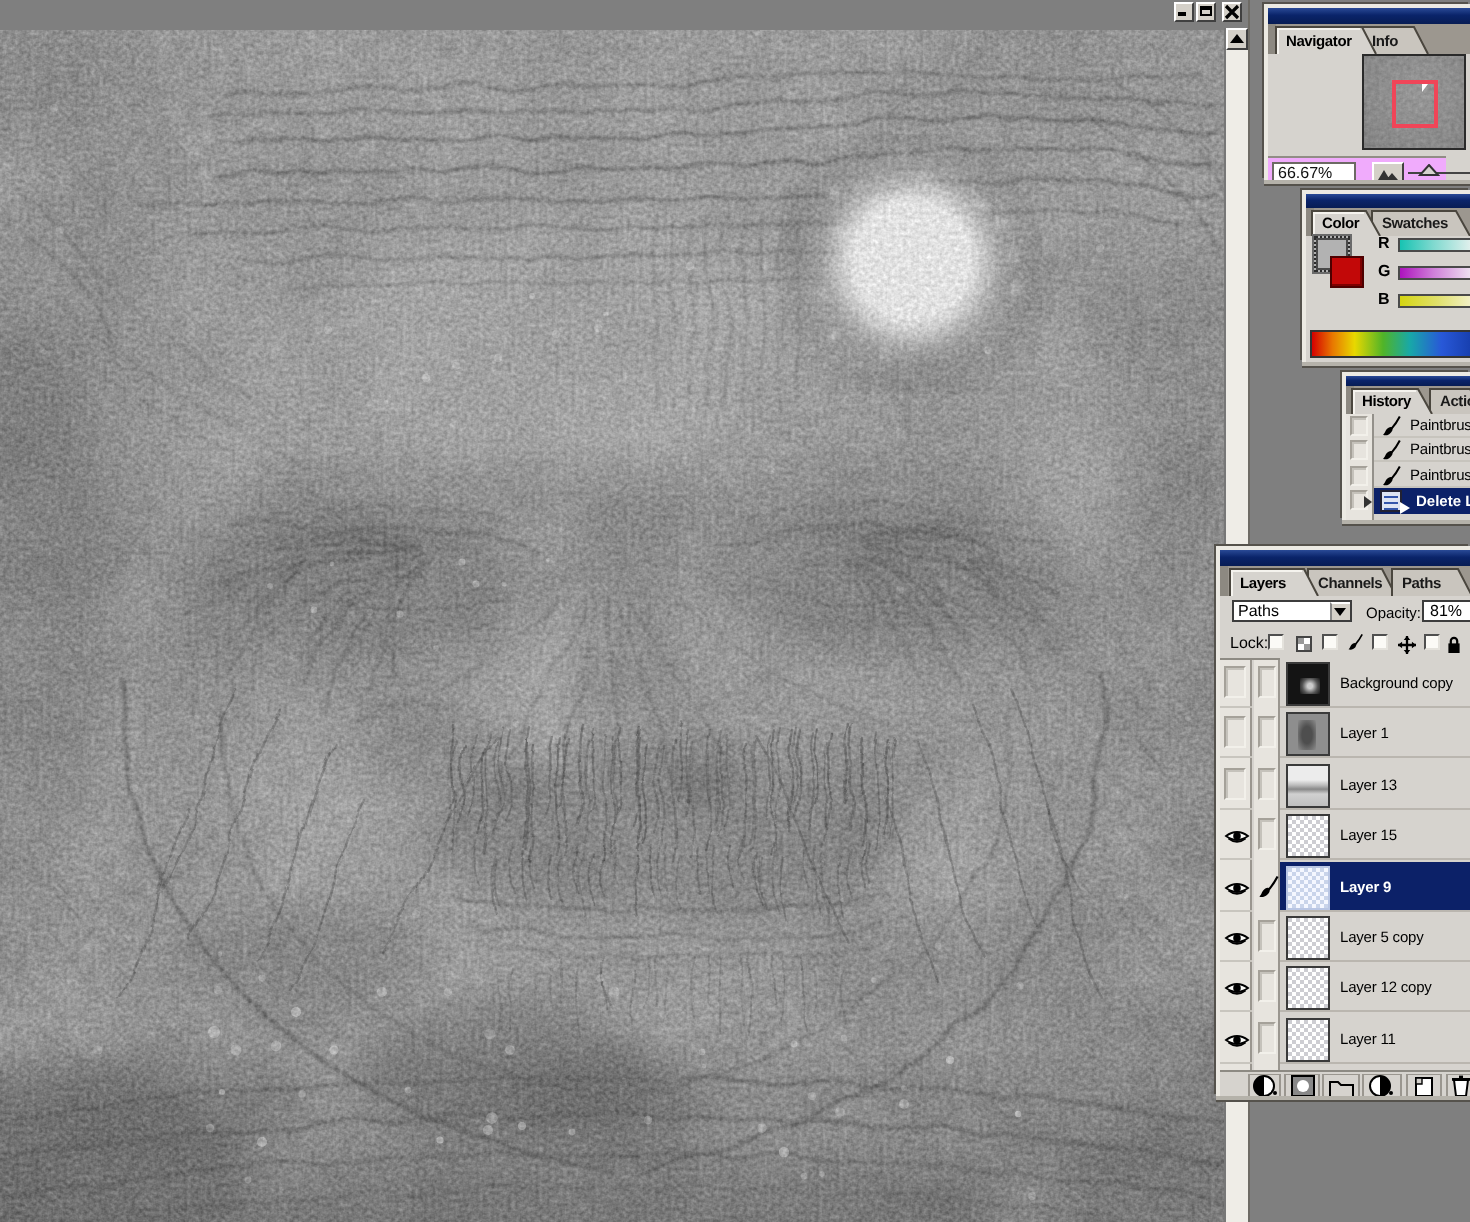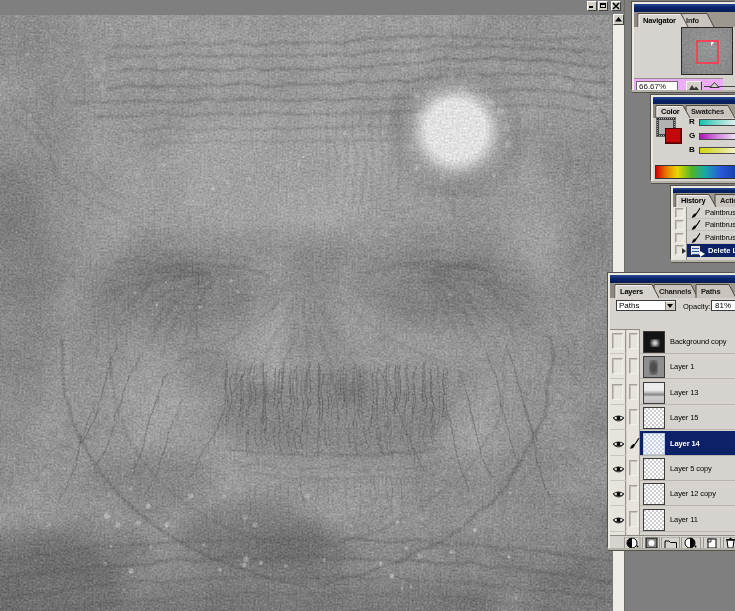--- a/index.html
+++ b/index.html
@@ -707,20 +707,42 @@
       </svg>
     </div>
     <div style="position:absolute;left:0;right:0;top:23px;height:16px;background:#d6d3ce"></div>
     <div style="position:absolute;left:6px;top:25px;width:60px;height:11px;background:#fff;border:1px solid #3c3c3c">
       <div style="position:absolute;left:2px;top:0px;font-size:8px;line-height:10px;color:#000">Paths</div>
       <div style="position:absolute;right:0;top:0;width:10px;height:9px;background:#d4d0c8;border-left:1px solid #888;border-top:1px solid #fff"></div>
       <div style="position:absolute;right:2px;top:3px;width:0;height:0;border-left:3px solid transparent;border-right:3px solid transparent;border-top:4px solid #000"></div>
     </div>
     <div style="position:absolute;left:73px;top:27px;font-size:7.5px;color:#000">Opacity:</div>
     <div style="position:absolute;left:101px;top:25px;width:26px;height:11px;background:#fff;border:1px solid #3c3c3c;font-size:8px;line-height:10px;padding-left:3px;color:#000">81%</div>
+    <div style="position:absolute;left:0;right:0;top:39px;height:15px;background:#d6d3ce">
+      <div style="position:absolute;left:5px;top:3px;font-size:8px;color:#000">Lock:</div>
+      <div style="position:absolute;left:24px;top:3px;width:8px;height:8px;background:#fbfaf6;border-top:1px solid #4f4f4f;border-left:1px solid #4f4f4f;border-right:1px solid #e4e2dc;border-bottom:1px solid #e4e2dc"></div>
+      <div style="position:absolute;left:51px;top:3px;width:8px;height:8px;background:#fbfaf6;border-top:1px solid #4f4f4f;border-left:1px solid #4f4f4f;border-right:1px solid #e4e2dc;border-bottom:1px solid #e4e2dc"></div>
+      <div style="position:absolute;left:76px;top:3px;width:8px;height:8px;background:#fbfaf6;border-top:1px solid #4f4f4f;border-left:1px solid #4f4f4f;border-right:1px solid #e4e2dc;border-bottom:1px solid #e4e2dc"></div>
+      <div style="position:absolute;left:102px;top:3px;width:8px;height:8px;background:#fbfaf6;border-top:1px solid #4f4f4f;border-left:1px solid #4f4f4f;border-right:1px solid #e4e2dc;border-bottom:1px solid #e4e2dc"></div>
+      <div style="position:absolute;left:0px;top:2px;width:127px;height:12px">
+        <div style="position:absolute;left:38px;top:2px;width:8px;height:8px;border:1px solid #444;background:repeating-conic-gradient(#fff 0 25%,#999 0 50%) 0 0/6px 6px"></div>
+        <svg style="position:absolute;left:63px;top:1px" width="9" height="9" viewBox="0 0 12 12">
+          <path d="M10.8,0.3 C9.6,2.6 8.2,4.8 6.3,6.9" stroke="#000" stroke-width="1.1" fill="none"></path>
+          <path d="M6.4,6.1 C7.3,6.9 6.9,8.6 5.0,9.9 C3.6,10.8 2.2,10.6 1.7,10.2 C2.9,9.2 2.6,8.5 3.5,7.4 C4.4,6.3 5.7,5.6 6.4,6.1 Z" fill="#000"></path>
+        </svg>
+        <svg style="position:absolute;left:89px;top:2px" width="9" height="9" viewBox="0 0 11 11">
+          <path d="M5.5,0 L5.5,11 M0,5.5 L11,5.5" stroke="#000" stroke-width="1.4"></path>
+          <path d="M5.5,0 l-2,2.5 h4 Z M5.5,11 l-2,-2.5 h4 Z M0,5.5 l2.5,-2 v4 Z M11,5.5 l-2.5,-2 v4 Z" fill="#000"></path>
+        </svg>
+        <svg style="position:absolute;left:113px;top:2px" width="8" height="9" viewBox="0 0 10 11">
+          <rect x="1.5" y="4.5" width="7" height="6" fill="#000"></rect>
+          <path d="M3,5 V3 a2,2 0 0 1 4,0 V5" fill="none" stroke="#000" stroke-width="1.4"></path>
+        </svg>
+      </div>
+    </div>
     <div style="position:absolute;left:0;right:0;top:54px;height:1px;background:#8d8a83"></div>
     <div style="position:absolute;left:0;top:55px;width:16px;height:205px;background:#e7e4de;border-right:1px solid #9a968f"></div>
     <div style="position:absolute;left:17px;top:55px;width:13px;height:205px;background:#e7e4de;border-right:1px solid #9a968f"></div>
     <div style="position:absolute;left:30px;right:0;top:54px;height:25px;background:#d6d3ce;border-bottom:1px solid #bab6af"></div>
     <div style="position:absolute;left:0px;top:54px;width:16px;height:25px;border-bottom:1px solid #c8c5be"></div>
     <div style="position:absolute;left:2px;top:58px;width:11px;height:16px;border:1px solid #a5a199;border-right-color:#f2f0ea;border-bottom-color:#f2f0ea;box-shadow:inset 1px 1px 0 #c5c2bb"></div>
     <div style="position:absolute;left:19px;top:58px;width:9px;height:16px;border:1px solid #a5a199;border-right-color:#f2f0ea;border-bottom-color:#f2f0ea;box-shadow:inset 1px 1px 0 #c5c2bb"></div>
     <div style="position:absolute;left:33px;top:56px;width:22px;height:22px;background:#141414;border:1px solid #3a3a3a;overflow:hidden">
       <div style="position:absolute;left:6px;top:7px;width:10px;height:8px;background:radial-gradient(circle,#cccccc 0 20%,#555 60%,#141414 100%)"></div>
     </div>
@@ -754,21 +776,21 @@
     <svg style="position:absolute;left:2px;top:164px" width="13" height="10" viewBox="0 0 13 10">
       <path d="M1,5 Q6.5,1 12,5 Q6.5,9 1,5 Z" fill="#fbfbf8" stroke="#000" stroke-width="0.9"></path>
       <circle cx="6.5" cy="5" r="1.9" fill="#000"></circle>
       <path d="M2.2,6.3 Q6.5,9.6 10.8,6.3" fill="none" stroke="#000" stroke-width="0.8"></path>
     </svg>
     <svg style="position:absolute;left:18px;top:163px" width="12" height="12" viewBox="0 0 12 12">
       <path d="M10.8,0.3 C9.6,2.6 8.2,4.8 6.3,6.9" stroke="#000" stroke-width="1.1" fill="none"></path>
       <path d="M6.4,6.1 C7.3,6.9 6.9,8.6 5.0,9.9 C3.6,10.8 2.2,10.6 1.7,10.2 C2.9,9.2 2.6,8.5 3.5,7.4 C4.4,6.3 5.7,5.6 6.4,6.1 Z" fill="#000"></path>
     </svg>
     <div style="position:absolute;left:33px;top:158px;width:22px;height:22px;background:repeating-conic-gradient(#f4f7ff 0 25%,#c9d4ea 0 50%) 0 0/4px 4px;border:1px solid #b9c6e4;overflow:hidden"></div>
-    <div style="position:absolute;left:60px;top:156px;font-size:7.5px;font-weight:bold;line-height:25px;color:#fff;white-space:nowrap;letter-spacing:-0.1px">Layer 14</div>
+    <div style="position:absolute;left:60px;top:156px;font-size:7.5px;font-weight:bold;line-height:25px;color:#fff;white-space:nowrap;letter-spacing:-0.1px">Layer 9</div>
     <div style="position:absolute;left:30px;right:0;top:181px;height:25px;background:#d6d3ce;border-bottom:1px solid #bab6af"></div>
     <div style="position:absolute;left:0px;top:181px;width:16px;height:25px;border-bottom:1px solid #c8c5be"></div>
     <svg style="position:absolute;left:2px;top:189px" width="13" height="10" viewBox="0 0 13 10">
       <path d="M1,5 Q6.5,1 12,5 Q6.5,9 1,5 Z" fill="#fbfbf8" stroke="#000" stroke-width="0.9"></path>
       <circle cx="6.5" cy="5" r="1.9" fill="#000"></circle>
       <path d="M2.2,6.3 Q6.5,9.6 10.8,6.3" fill="none" stroke="#000" stroke-width="0.8"></path>
     </svg>
     <div style="position:absolute;left:19px;top:185px;width:9px;height:16px;border:1px solid #a5a199;border-right-color:#f2f0ea;border-bottom-color:#f2f0ea;box-shadow:inset 1px 1px 0 #c5c2bb"></div>
     <div style="position:absolute;left:33px;top:183px;width:22px;height:22px;background:repeating-conic-gradient(#fff 0 25%,#cdcdd2 0 50%) 0 0/4px 4px;border:1px solid #3a3a3a;overflow:hidden"></div>
     <div style="position:absolute;left:60px;top:181px;font-size:7.5px;font-weight:normal;line-height:25px;color:#000;white-space:nowrap;letter-spacing:-0.1px">Layer 5 copy</div>

